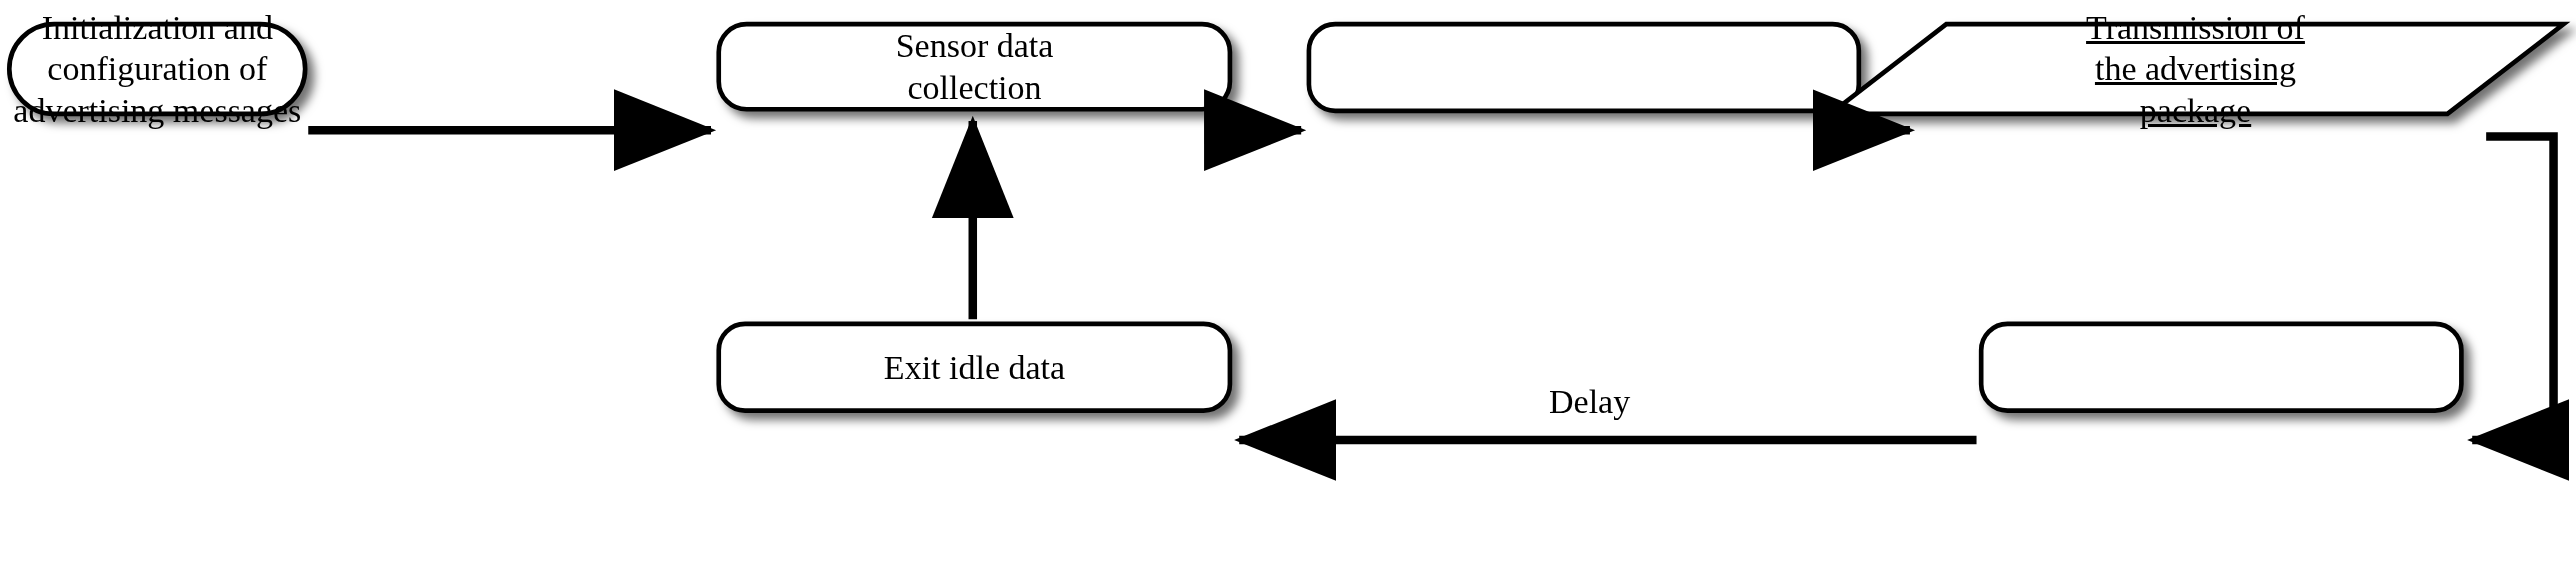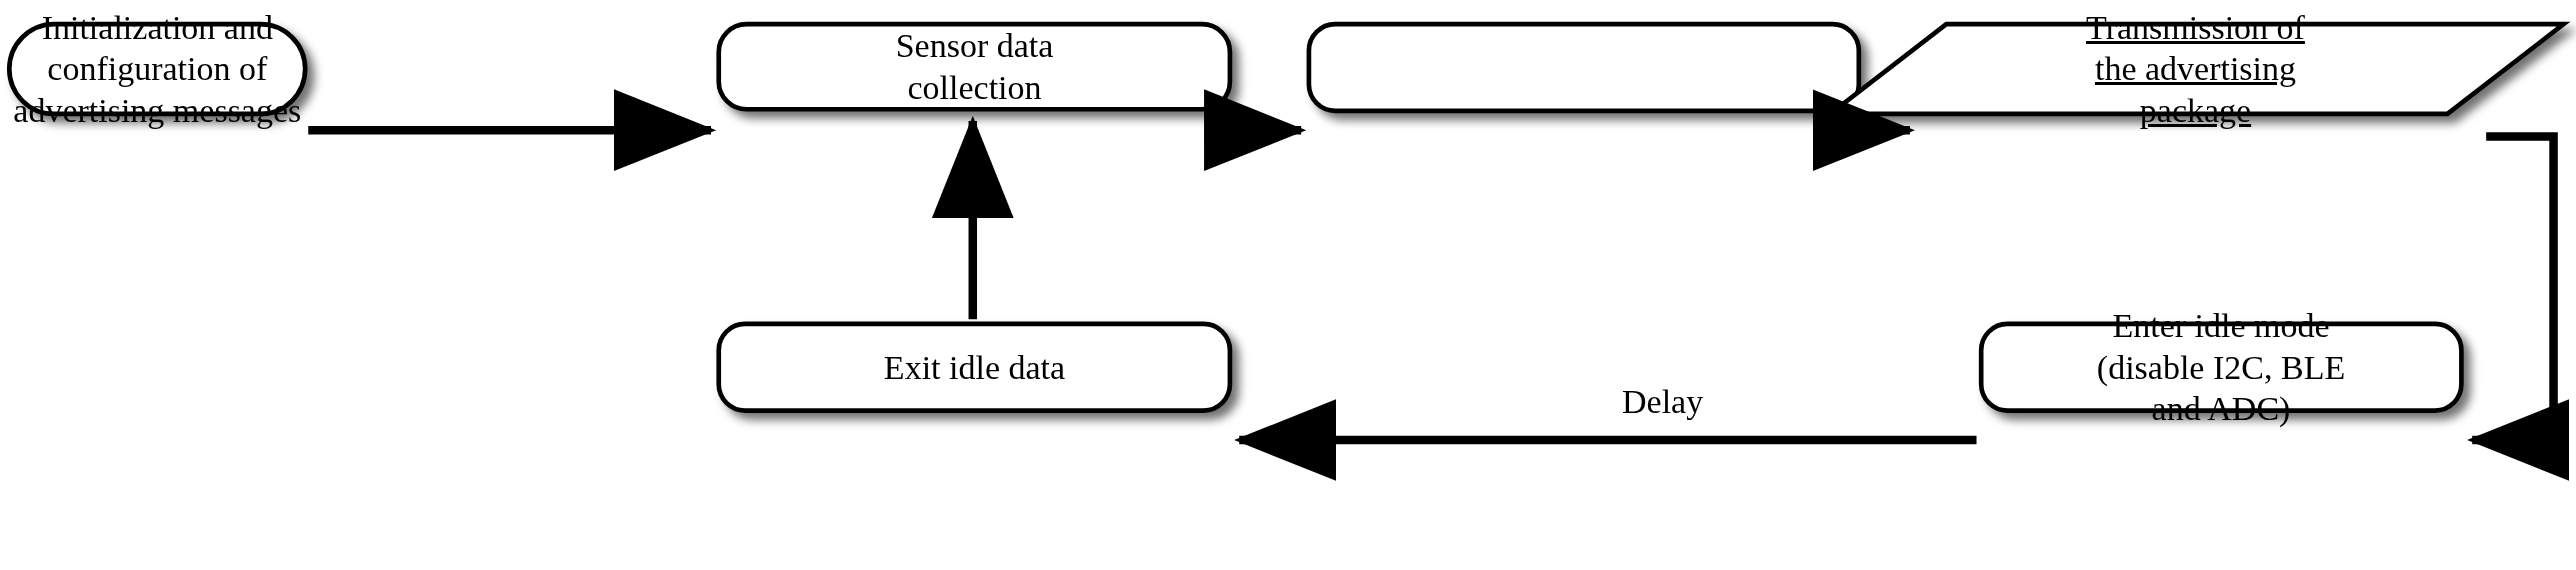--- a/index.html
+++ b/index.html
@@ -111,22 +111,19 @@
 advertising messages</div>
 
   <div class="node-label fs-main" style="left:719px; top:24px; width:511px; height:85px;">Sensor data
 collection</div>
 
 
   <div class="node-label fs-main" style="left:1882px; top:24px; width:627px; height:90px;text-decoration:underline;">Transmission of
 the advertising
 package</div>
 
-  <div class="node-label fs-main" style="left:1981px; top:324px; width:480px; height:87px;">Enter idle mode
-(disable I2C, BLE
-and ADC)</div>
 
   <div class="node-label fs-main" style="left:719px; top:324px; width:511px; height:87px;">Exit idle data</div>
 
-  <div class="edge-label fs-delay" style="left:1622px; top:383px;">Delay</div>
+  <div class="edge-label fs-delay" style="left:1549px; top:383px;">Delay</div>
 
 </div>
 
 
 </body></html>

